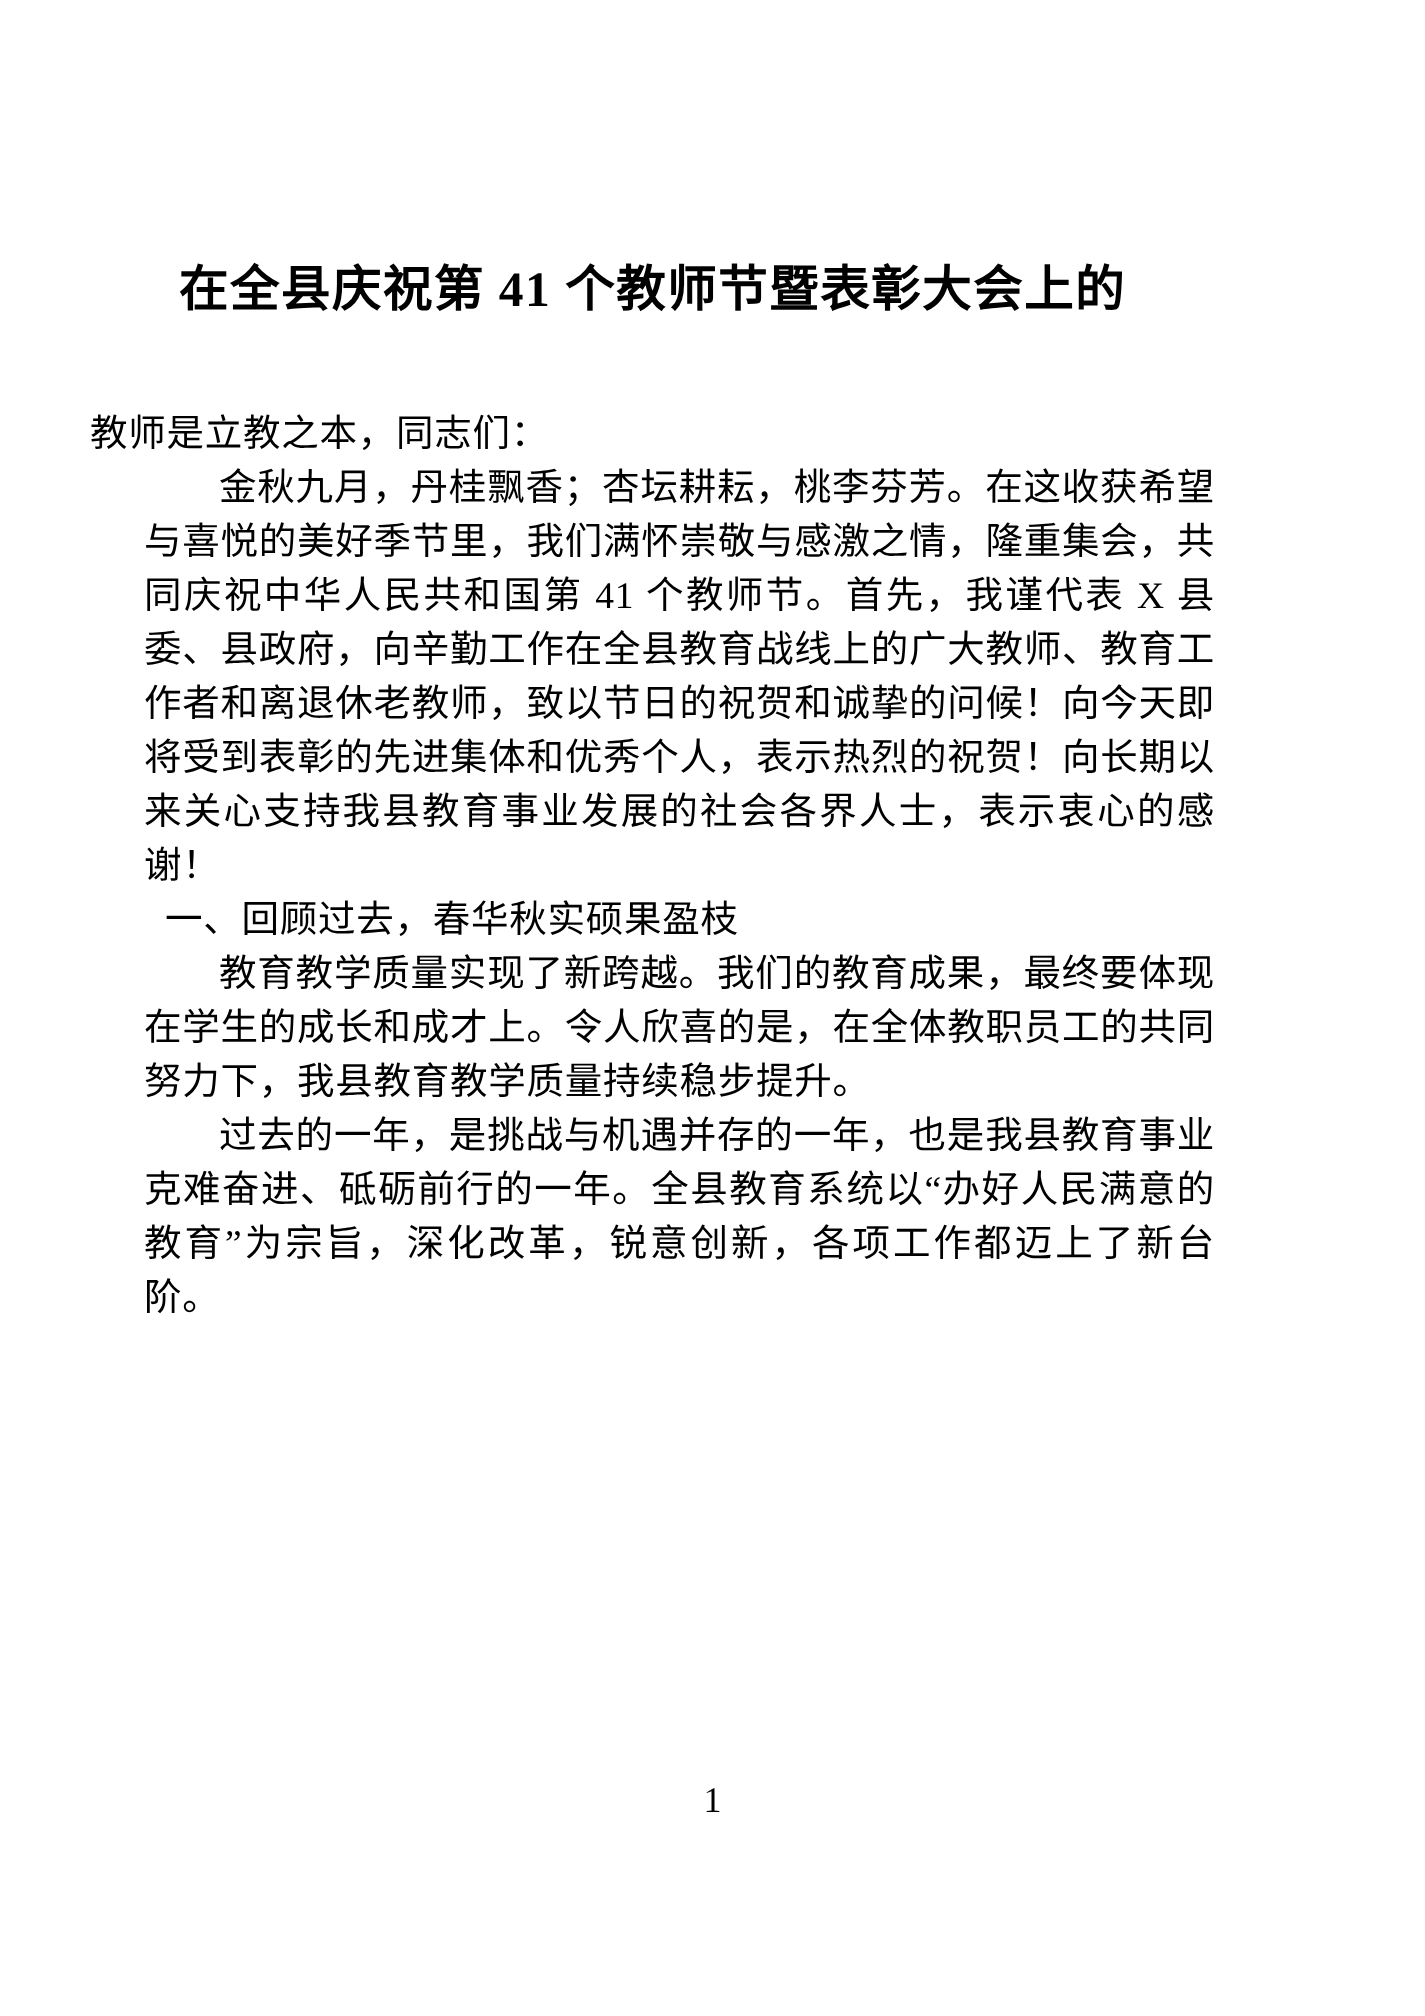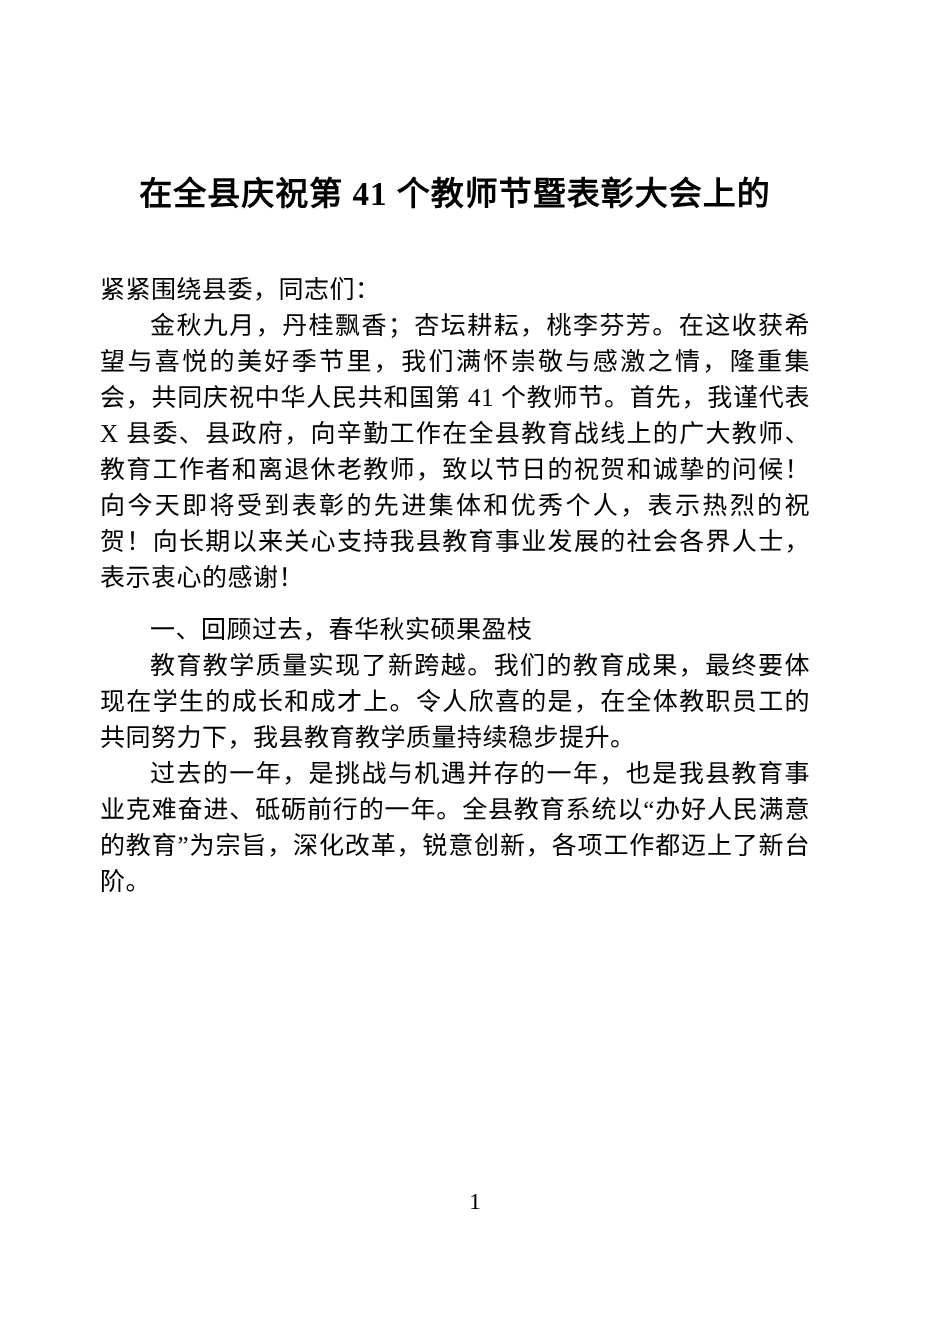--- a/index.html
+++ b/index.html
@@ -9,21 +9,21 @@
   }
   .page {
     position: relative;
     width: 950px;
     height: 1344px;
     margin: 0 auto;
     background: #ffffff;
     color: #000000;
     font-family: "Liberation Serif", "DejaVu Serif", serif;
     box-sizing: border-box;
-    padding: 158px 140px 0 100px;
+    padding: 158px 140px 0 60px;
     overflow: hidden;
   }
   .doc-title {
     font-size: 33px;
     font-weight: bold;
     text-align: center;
     line-height: 72px;
     margin: 0 0 42px 0;
     letter-spacing: 1px;
   }
@@ -33,27 +33,27 @@
   .doc-body p {
     font-size: 25px;
     line-height: 36px;
     margin: 0;
     text-align: justify;
     text-justify: inter-ideograph;
     letter-spacing: 0.5px;
   }
   .doc-body p.indent {
     text-indent: 2em;
+    margin-left: 36px;
   }
   .doc-body p.salutation {
     text-indent: 0;
   }
   .doc-body p.section-heading {
     text-indent: 2em;
-    margin-top: 16px;
   }
   .page-footer {
     position: absolute;
     left: 0;
     right: 0;
     top: 1185px;
     text-align: center;
     font-size: 24px;
     line-height: 32px;
     font-family: "Liberation Serif", "DejaVu Serif", serif;
@@ -62,21 +62,21 @@
 </head>
 <body>
 
 <div class="page">
 
   <h1 class="doc-title">
     <span class="title-line">在全县庆祝第 41 个教师节暨表彰大会上的</span>
   </h1>
 
   <div class="doc-body">
-    <p class="salutation">紧紧围绕县委，同志们：</p>
+    <p class="salutation">教师是立教之本，同志们：</p>
     <p class="indent">金秋九月，丹桂飘香；杏坛耕耘，桃李芬芳。在这收获希望与喜悦的美好季节里，我们满怀崇敬与感激之情，隆重集会，共同庆祝中华人民共和国第 41 个教师节。首先，我谨代表 X 县委、县政府，向辛勤工作在全县教育战线上的广大教师、教育工作者和离退休老教师，致以节日的祝贺和诚挚的问候！向今天即将受到表彰的先进集体和优秀个人，表示热烈的祝贺！向长期以来关心支持我县教育事业发展的社会各界人士，表示衷心的感谢！</p>
     <p class="section-heading">一、回顾过去，春华秋实硕果盈枝</p>
     <p class="indent">教育教学质量实现了新跨越。我们的教育成果，最终要体现在学生的成长和成才上。令人欣喜的是，在全体教职员工的共同努力下，我县教育教学质量持续稳步提升。</p>
     <p class="indent">过去的一年，是挑战与机遇并存的一年，也是我县教育事业克难奋进、砥砺前行的一年。全县教育系统以“办好人民满意的教育”为宗旨，深化改革，锐意创新，各项工作都迈上了新台阶。</p>
   </div>
 
   <div class="page-footer">
     <span>1</span>
   </div>
 

